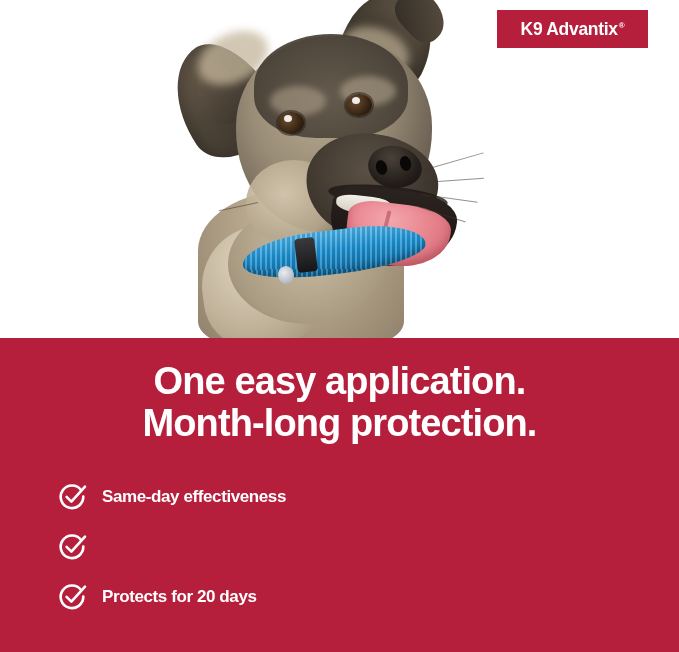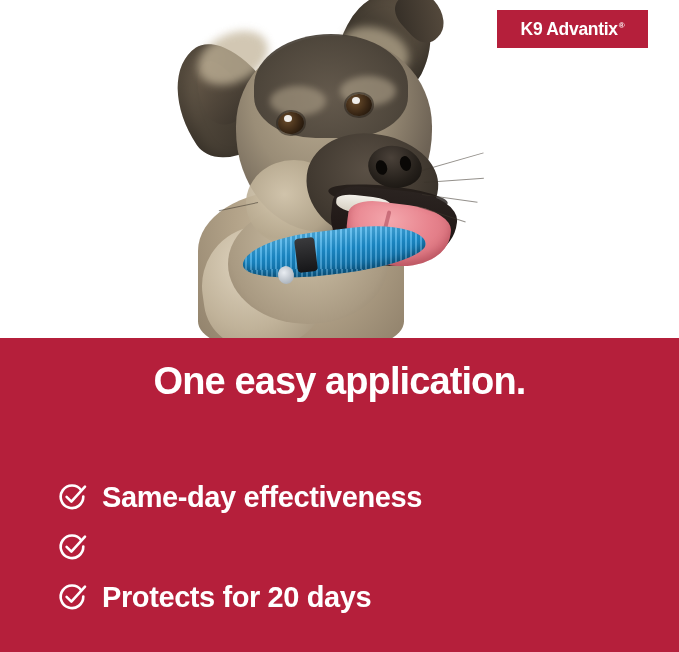--- a/index.html
+++ b/index.html
@@ -131,21 +131,21 @@
 
   .headline{position:absolute;left:0;top:22px;width:679px;text-align:center;
     color:#ffffff;font-weight:bold;font-size:38px;line-height:42px;
     letter-spacing:-0.9px;font-family:"Liberation Sans", sans-serif;}
   .headline .l2{display:block;}
 
   .bullets{position:absolute;left:58px;top:134px;width:610px;}
   .bullet{display:flex;align-items:center;height:50px;}
   .check-icon{width:30px;height:30px;flex:0 0 30px;margin-right:14px;position:relative;}
   .check-icon svg{display:block;}
-  .bullet-text{color:#ffffff;font-weight:bold;font-size:29px;letter-spacing:-0.4px;
+  .bullet-text{color:#ffffff;font-weight:bold;font-size:17px;letter-spacing:-0.4px;
     font-family:"Liberation Sans", sans-serif;white-space:nowrap;}
 </style>
 </head>
 <body>
 
 <div class="ad">
 
   <div class="photo-area">
 
     <div class="dog">
@@ -198,20 +198,21 @@
 
     <div class="logo-badge">
       <span class="logo-text"><span>K9 Advantix</span><span class="logo-reg">®</span></span>
     </div>
   </div>
 
   <div class="panel">
 
     <div class="headline">
       <span class="l1">One easy application.</span>
+      <span class="l2">Month-long protection.</span>
     </div>
 
     <div class="bullets">
 
       <div class="bullet">
         <span class="check-icon">
           <svg width="30" height="30" viewBox="0 0 30 30">
             <path d="M23.2 8.2 A11.3 11.3 0 1 0 25.3 14.6" fill="none" stroke="#ffffff" stroke-width="2.6" stroke-linecap="round"></path>
             <path d="M8.6 14.8 L13.4 19.6 L27.0 4.6" fill="none" stroke="#ffffff" stroke-width="2.6" stroke-linecap="round" stroke-linejoin="round"></path>
           </svg>

